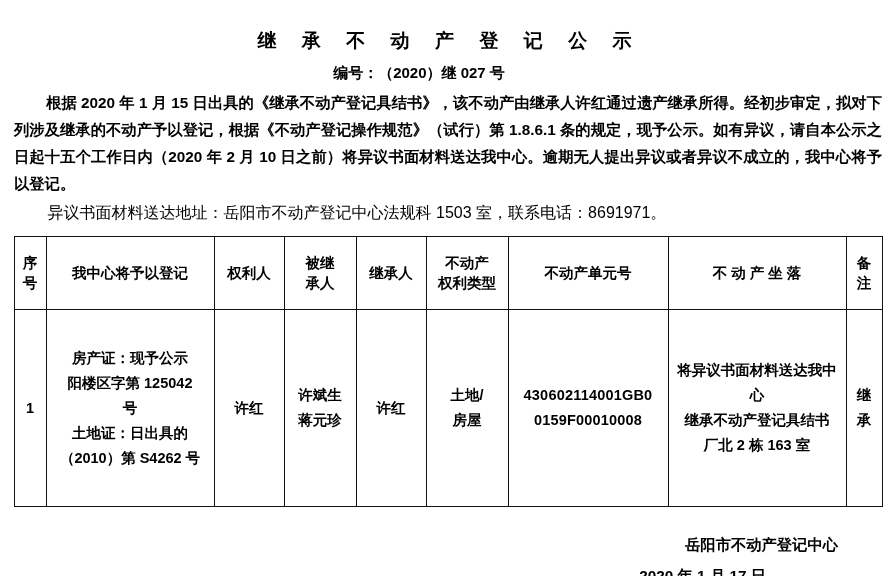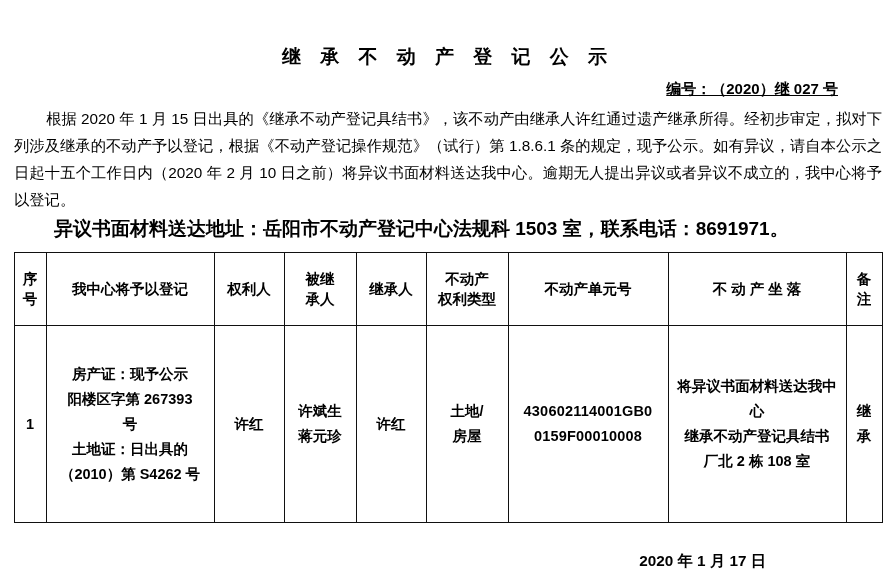--- a/index.html
+++ b/index.html
@@ -20,55 +20,54 @@
     width: 896px;
     height: 576px;
     padding: 0;
     box-sizing: border-box;
   }
   .doc-title {
     text-align: center;
     font-size: 19px;
     font-weight: bold;
     letter-spacing: 7px;
-    margin-top: 44px;
+    margin-top: 28px;
     margin-bottom: 6px;
-    font-family: Liberation Sans, sans-serif;
+    font-family: Liberation Mono, monospace;
   }
   .doc-number {
-    text-align: right;
+    text-align: center;
     font-size: 15px;
     font-weight: bold;
     padding-right: 58px;
     margin-top: 10px;
     margin-bottom: 6px;
     font-family: "Liberation Sans", "DejaVu Sans", sans-serif;
-    text-decoration: underline;
   }
   .body-text {
     font-size: 15.3px;
     line-height: 27px;
     text-align: justify;
     padding: 0 14px 0 14px;
     font-family: "Liberation Sans", "DejaVu Sans", sans-serif;
-    font-weight: normal;
+    font-weight: bold;
   }
   .body-text p {
     margin: 0;
   }
   .indent {
     text-indent: 2.1em;
   }
   .addr-line {
-    font-size: 19px;
+    font-size: 16px;
     line-height: 27px;
     padding: 0 14px;
     text-indent: 2.1em;
     font-family: "Liberation Sans", "DejaVu Sans", sans-serif;
-    font-weight: bold;
+    font-weight: normal;
     margin-top: 2px;
   }
   table.main {
     border-collapse: collapse;
     width: 868px;
     margin: 10px auto 0 auto;
     table-layout: fixed;
   }
   table.main th, table.main td {
     border: 1.3px solid #111111;
@@ -167,21 +166,21 @@
         <th>
           <span class="vert">备<br>注</span>
         </th>
       </tr>
     </thead>
     <tbody>
       <tr>
         <td>1</td>
         <td class="cell-cert">
           <div>房产证：现予公示</div>
-          <div>阳楼区字第 267393</div>
+          <div>阳楼区字第 125042</div>
           <div>号</div>
           <div>土地证：日出具的</div>
           <div>（2010）第 S4262 号</div>
         </td>
         <td>许红</td>
         <td>
           <div>许斌生</div>
           <div>蒋元珍</div>
         </td>
         <td>许红</td>
@@ -189,27 +188,28 @@
           <div>土地/</div>
           <div>房屋</div>
         </td>
         <td class="cell-unit">
           <div class="nowrap">430602114001GB0</div>
           <div class="nowrap">0159F00010008</div>
         </td>
         <td class="cell-loc">
           <div>将异议书面材料送达我中心</div>
           <div>继承不动产登记具结书</div>
-          <div>厂北 2 栋 108 室</div>
+          <div>厂北 2 栋 163 室</div>
         </td>
         <td>
           <div>继</div>
           <div>承</div>
         </td>
       </tr>
     </tbody>
   </table>
 
   <div class="sign-block">
+    <div>岳阳市不动产登记中心</div>
     <div class="sign-date">2020 年 1 月 17 日</div>
   </div>
 
 </div>
 
 </body></html>

